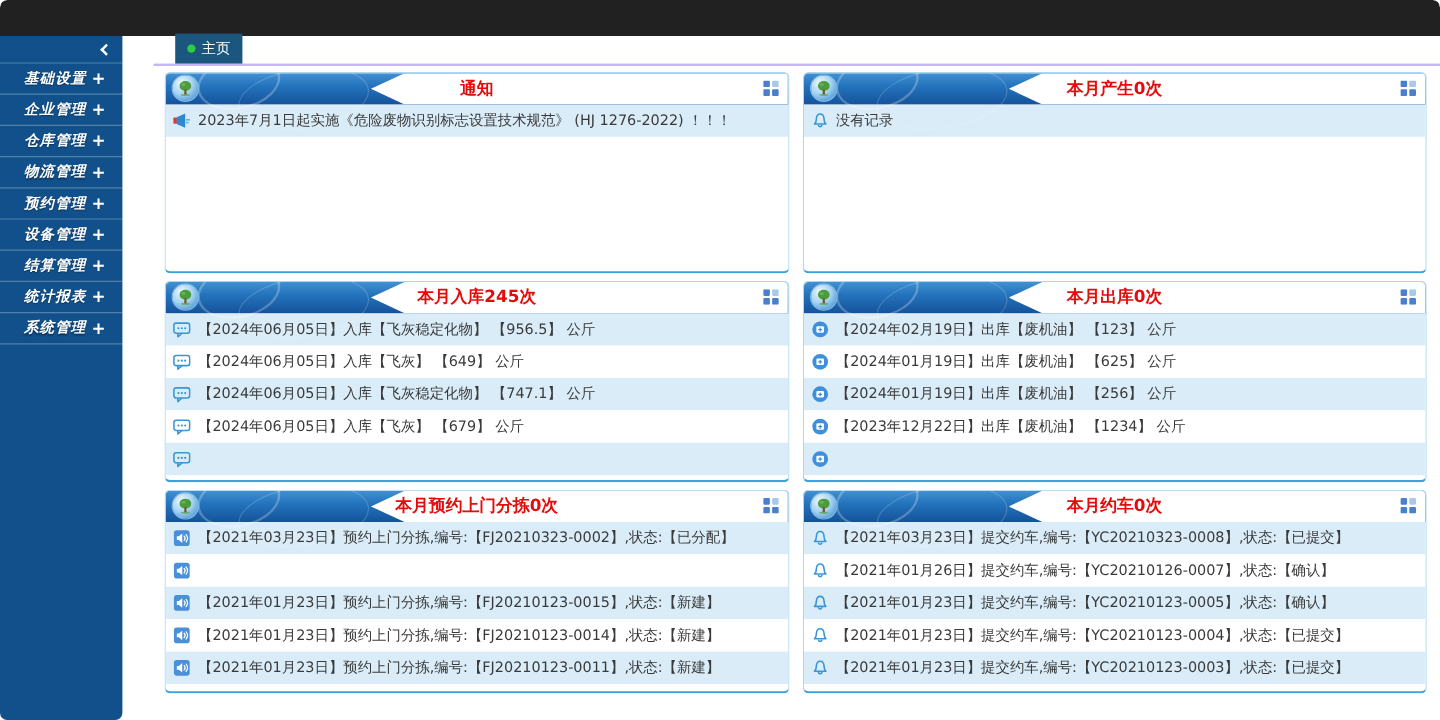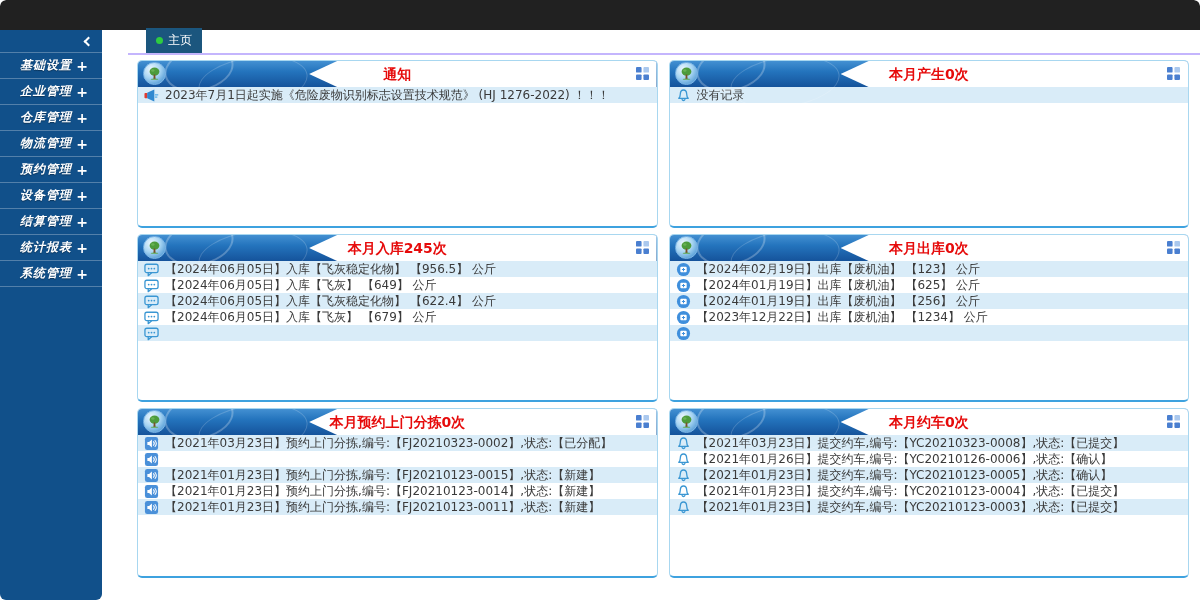--- a/index.html
+++ b/index.html
@@ -34,21 +34,21 @@
   .logo { position:absolute; left:5px; top:1px; width:23px; height:23px; border-radius:50%; z-index:3;
     background:radial-gradient(circle at 35% 30%, #eef8ff 0%, #a6d4f2 45%, #5aa0d8 80%, #3c88c8 100%);
     border:1px solid #7fb7e6; display:flex; align-items:center; justify-content:center; }
   .wedge { position:absolute; top:0; bottom:0; left:33%; right:0; background:#fff;
     clip-path:polygon(0 50%, 28px 0, 100% 0, 100% 100%, 28px 100%); }
   .panel-title { position:absolute; left:50%; transform:translateX(-50%); top:0; line-height:26px; z-index:2;
     color:#e60b0b; font-size:14px; font-weight:bold; white-space:nowrap; }
   .grid-btn { position:absolute; right:8px; top:6px; z-index:3; cursor:pointer; line-height:0; }
 
   .panel-body { flex:1; overflow:hidden; }
-  .row { height:16px; display:flex; align-items:center; padding-left:6px; font-size:12px; color:#3a3a3a; white-space:nowrap; overflow:hidden; }
+  .row { height:27px; display:flex; align-items:center; padding-left:6px; font-size:12px; color:#3a3a3a; white-space:nowrap; overflow:hidden; }
   .row.odd { background:#d9ecf8; }
   .row.even { background:#fff; }
   .row-icon { width:15px; height:15px; margin-right:6px; flex:0 0 15px; line-height:0; }
   .row-icon svg { width:15px; height:15px; }
   .row-text { overflow:hidden; text-overflow:ellipsis; }
 </style>
 </head>
 <body>
 
 <div class="app">
@@ -243,21 +243,21 @@
   <div class="row odd">
     <span class="row-icon">
   <svg viewBox="0 0 16 16" xmlns="http://www.w3.org/2000/svg">
     <rect x="1" y="2.4" width="14" height="9" rx="2" fill="none" stroke="#3b97d3" stroke-width="1.4"></rect>
     <path d="M4.5 11.4 V14.6 L8.2 11.4" fill="none" stroke="#3b97d3" stroke-width="1.4" stroke-linejoin="round"></path>
     <circle cx="5" cy="7" r="0.95" fill="#3b97d3"></circle>
     <circle cx="8" cy="7" r="0.95" fill="#3b97d3"></circle>
     <circle cx="11" cy="7" r="0.95" fill="#3b97d3"></circle>
   </svg>
 </span>
-    <span class="row-text">【2024年06月05日】入库【飞灰稳定化物】 【622.4】 公斤</span>
+    <span class="row-text">【2024年06月05日】入库【飞灰稳定化物】 【747.1】 公斤</span>
   </div>
 
   <div class="row even">
     <span class="row-icon">
   <svg viewBox="0 0 16 16" xmlns="http://www.w3.org/2000/svg">
     <rect x="1" y="2.4" width="14" height="9" rx="2" fill="none" stroke="#3b97d3" stroke-width="1.4"></rect>
     <path d="M4.5 11.4 V14.6 L8.2 11.4" fill="none" stroke="#3b97d3" stroke-width="1.4" stroke-linejoin="round"></path>
     <circle cx="5" cy="7" r="0.95" fill="#3b97d3"></circle>
     <circle cx="8" cy="7" r="0.95" fill="#3b97d3"></circle>
     <circle cx="11" cy="7" r="0.95" fill="#3b97d3"></circle>
@@ -474,21 +474,21 @@
     <span class="row-text">【2021年03月23日】提交约车,编号:【YC20210323-0008】,状态:【已提交】</span>
   </div>
 
   <div class="row even">
     <span class="row-icon">
   <svg viewBox="0 0 16 16" xmlns="http://www.w3.org/2000/svg">
     <path d="M8 2.1 C5.7 2.1 4.7 3.9 4.6 6.4 L4.1 9.4 L2.9 11 H13.1 L11.9 9.4 L11.4 6.4 C11.3 3.9 10.3 2.1 8 2.1 Z" fill="none" stroke="#3b97d3" stroke-width="1.4" stroke-linejoin="round"></path>
     <path d="M6.5 12.3 a1.6 1.6 0 0 0 3 0" fill="none" stroke="#3b97d3" stroke-width="1.4" stroke-linecap="round"></path>
   </svg>
 </span>
-    <span class="row-text">【2021年01月26日】提交约车,编号:【YC20210126-0006】,状态:【确认】</span>
+    <span class="row-text">【2021年01月26日】提交约车,编号:【YC20210126-0007】,状态:【确认】</span>
   </div>
 
   <div class="row odd">
     <span class="row-icon">
   <svg viewBox="0 0 16 16" xmlns="http://www.w3.org/2000/svg">
     <path d="M8 2.1 C5.7 2.1 4.7 3.9 4.6 6.4 L4.1 9.4 L2.9 11 H13.1 L11.9 9.4 L11.4 6.4 C11.3 3.9 10.3 2.1 8 2.1 Z" fill="none" stroke="#3b97d3" stroke-width="1.4" stroke-linejoin="round"></path>
     <path d="M6.5 12.3 a1.6 1.6 0 0 0 3 0" fill="none" stroke="#3b97d3" stroke-width="1.4" stroke-linecap="round"></path>
   </svg>
 </span>
     <span class="row-text">【2021年01月23日】提交约车,编号:【YC20210123-0005】,状态:【确认】</span>

